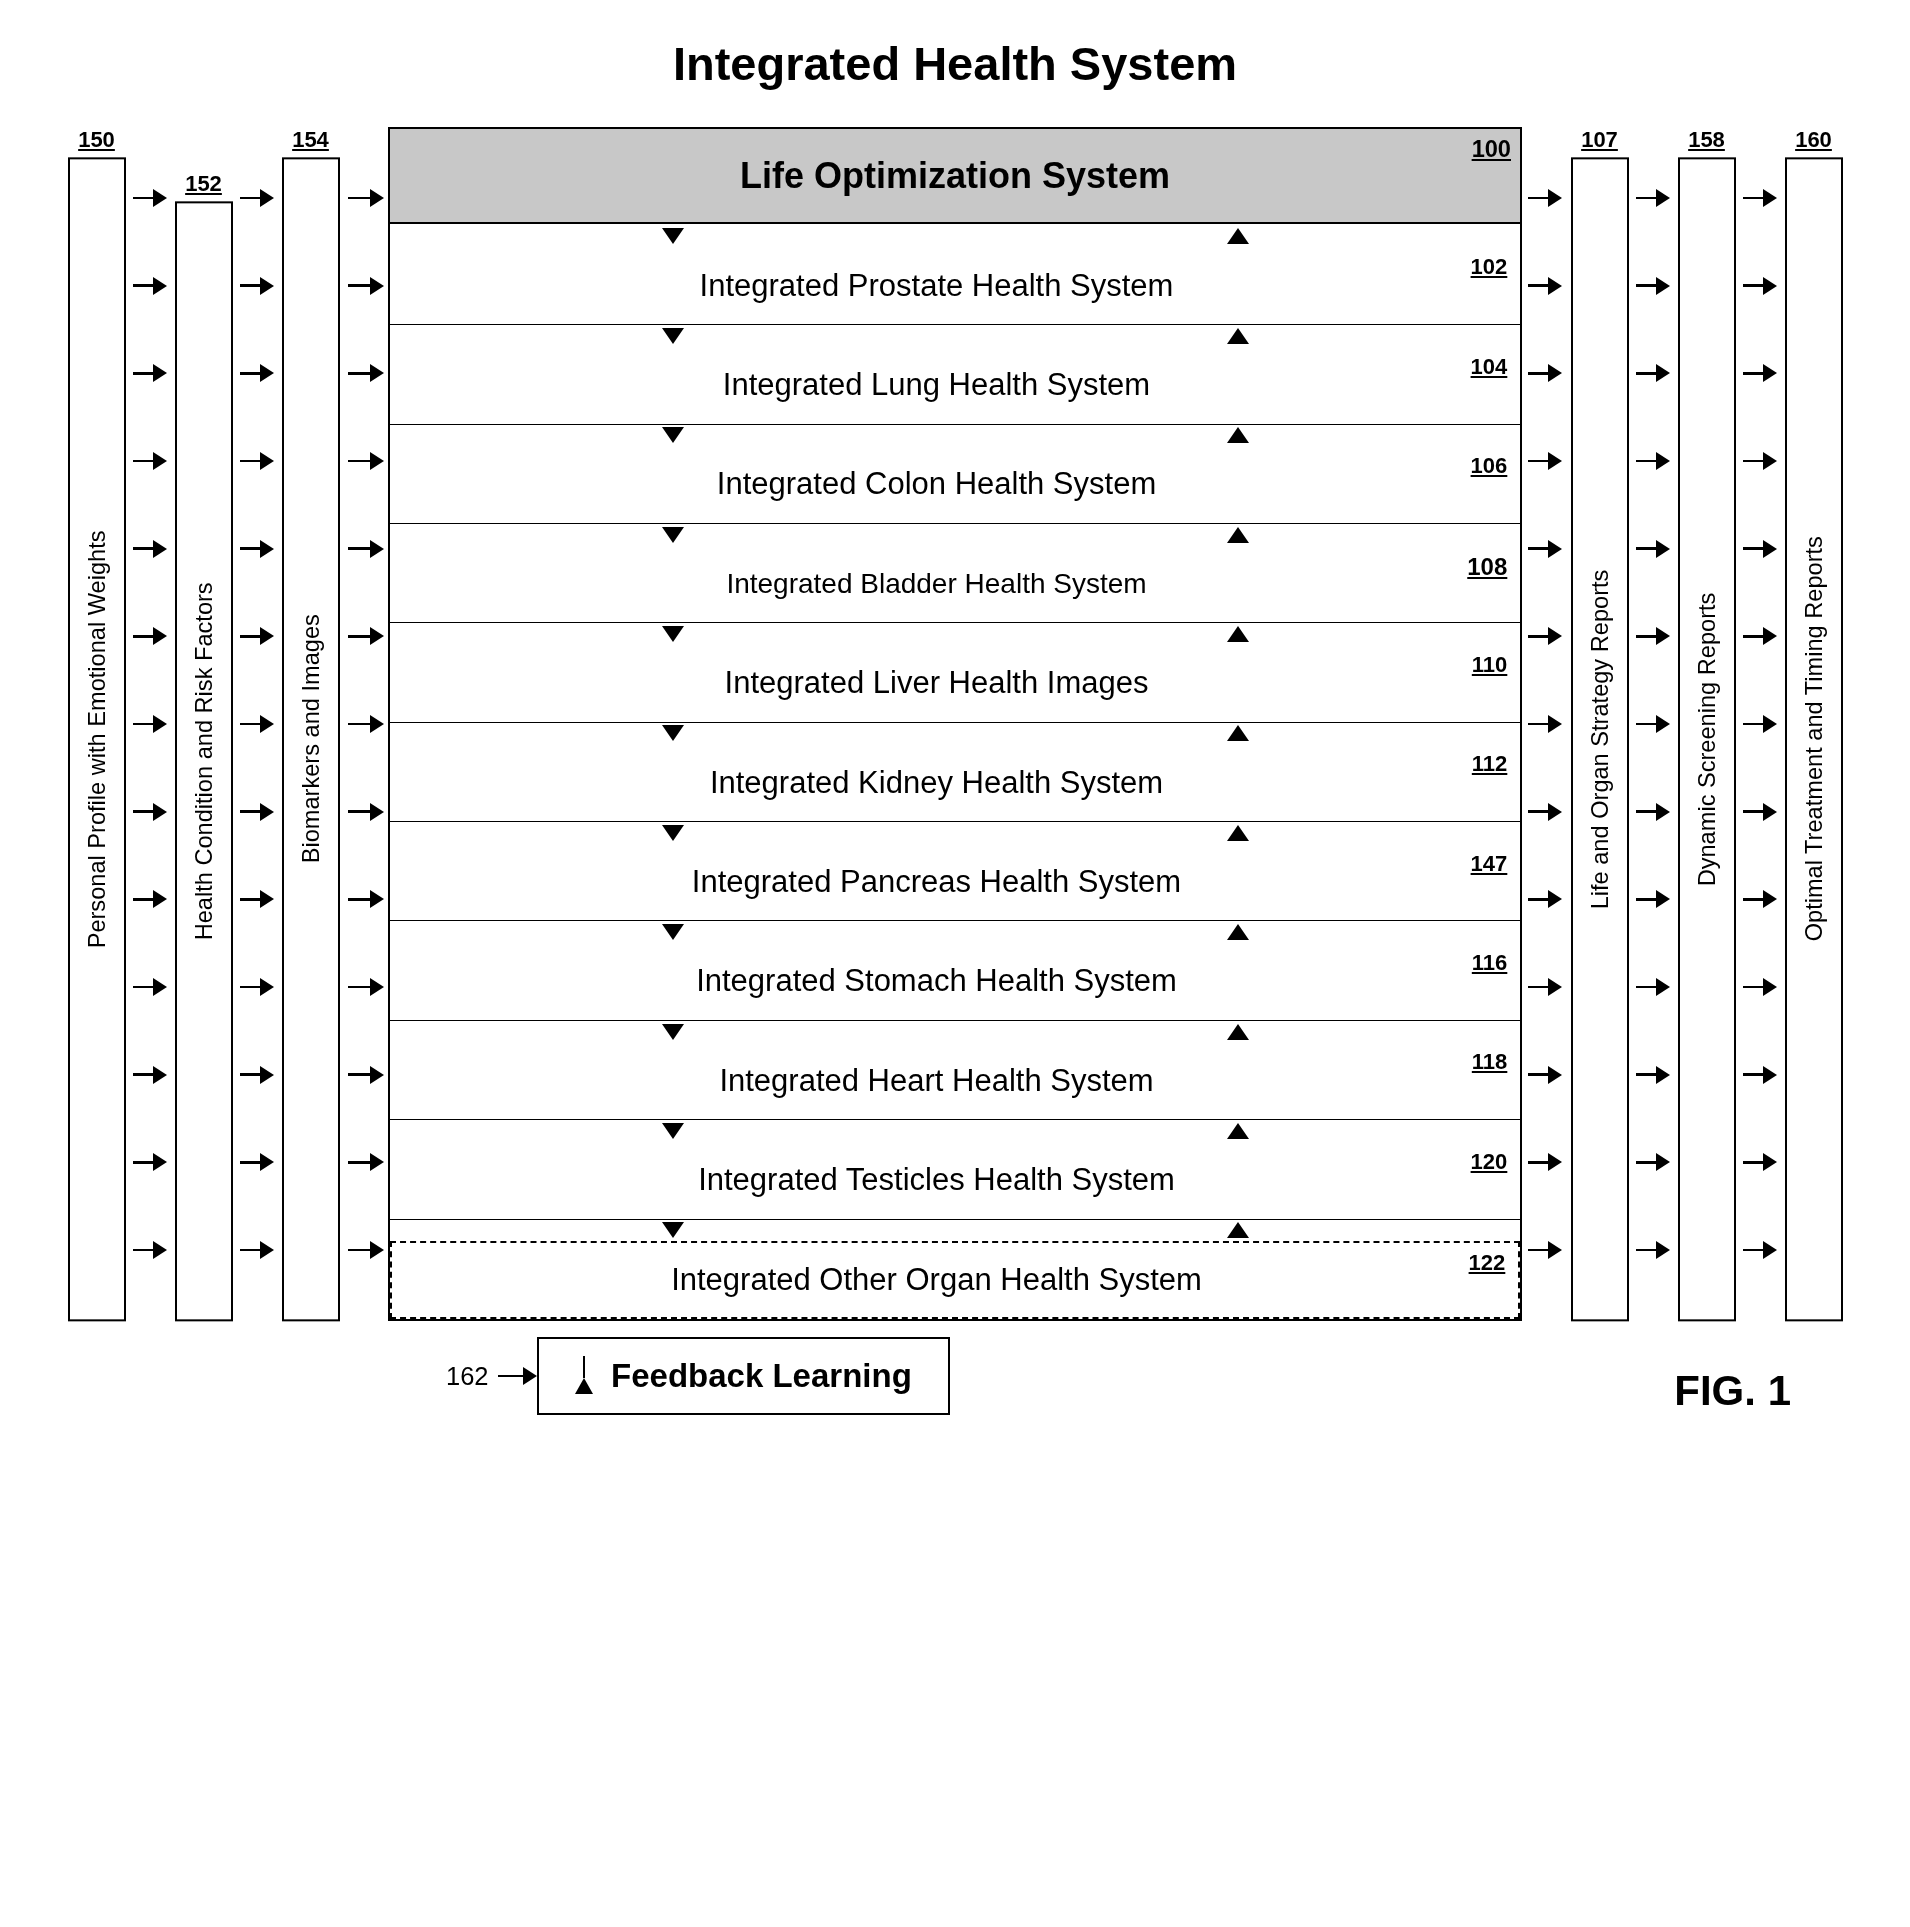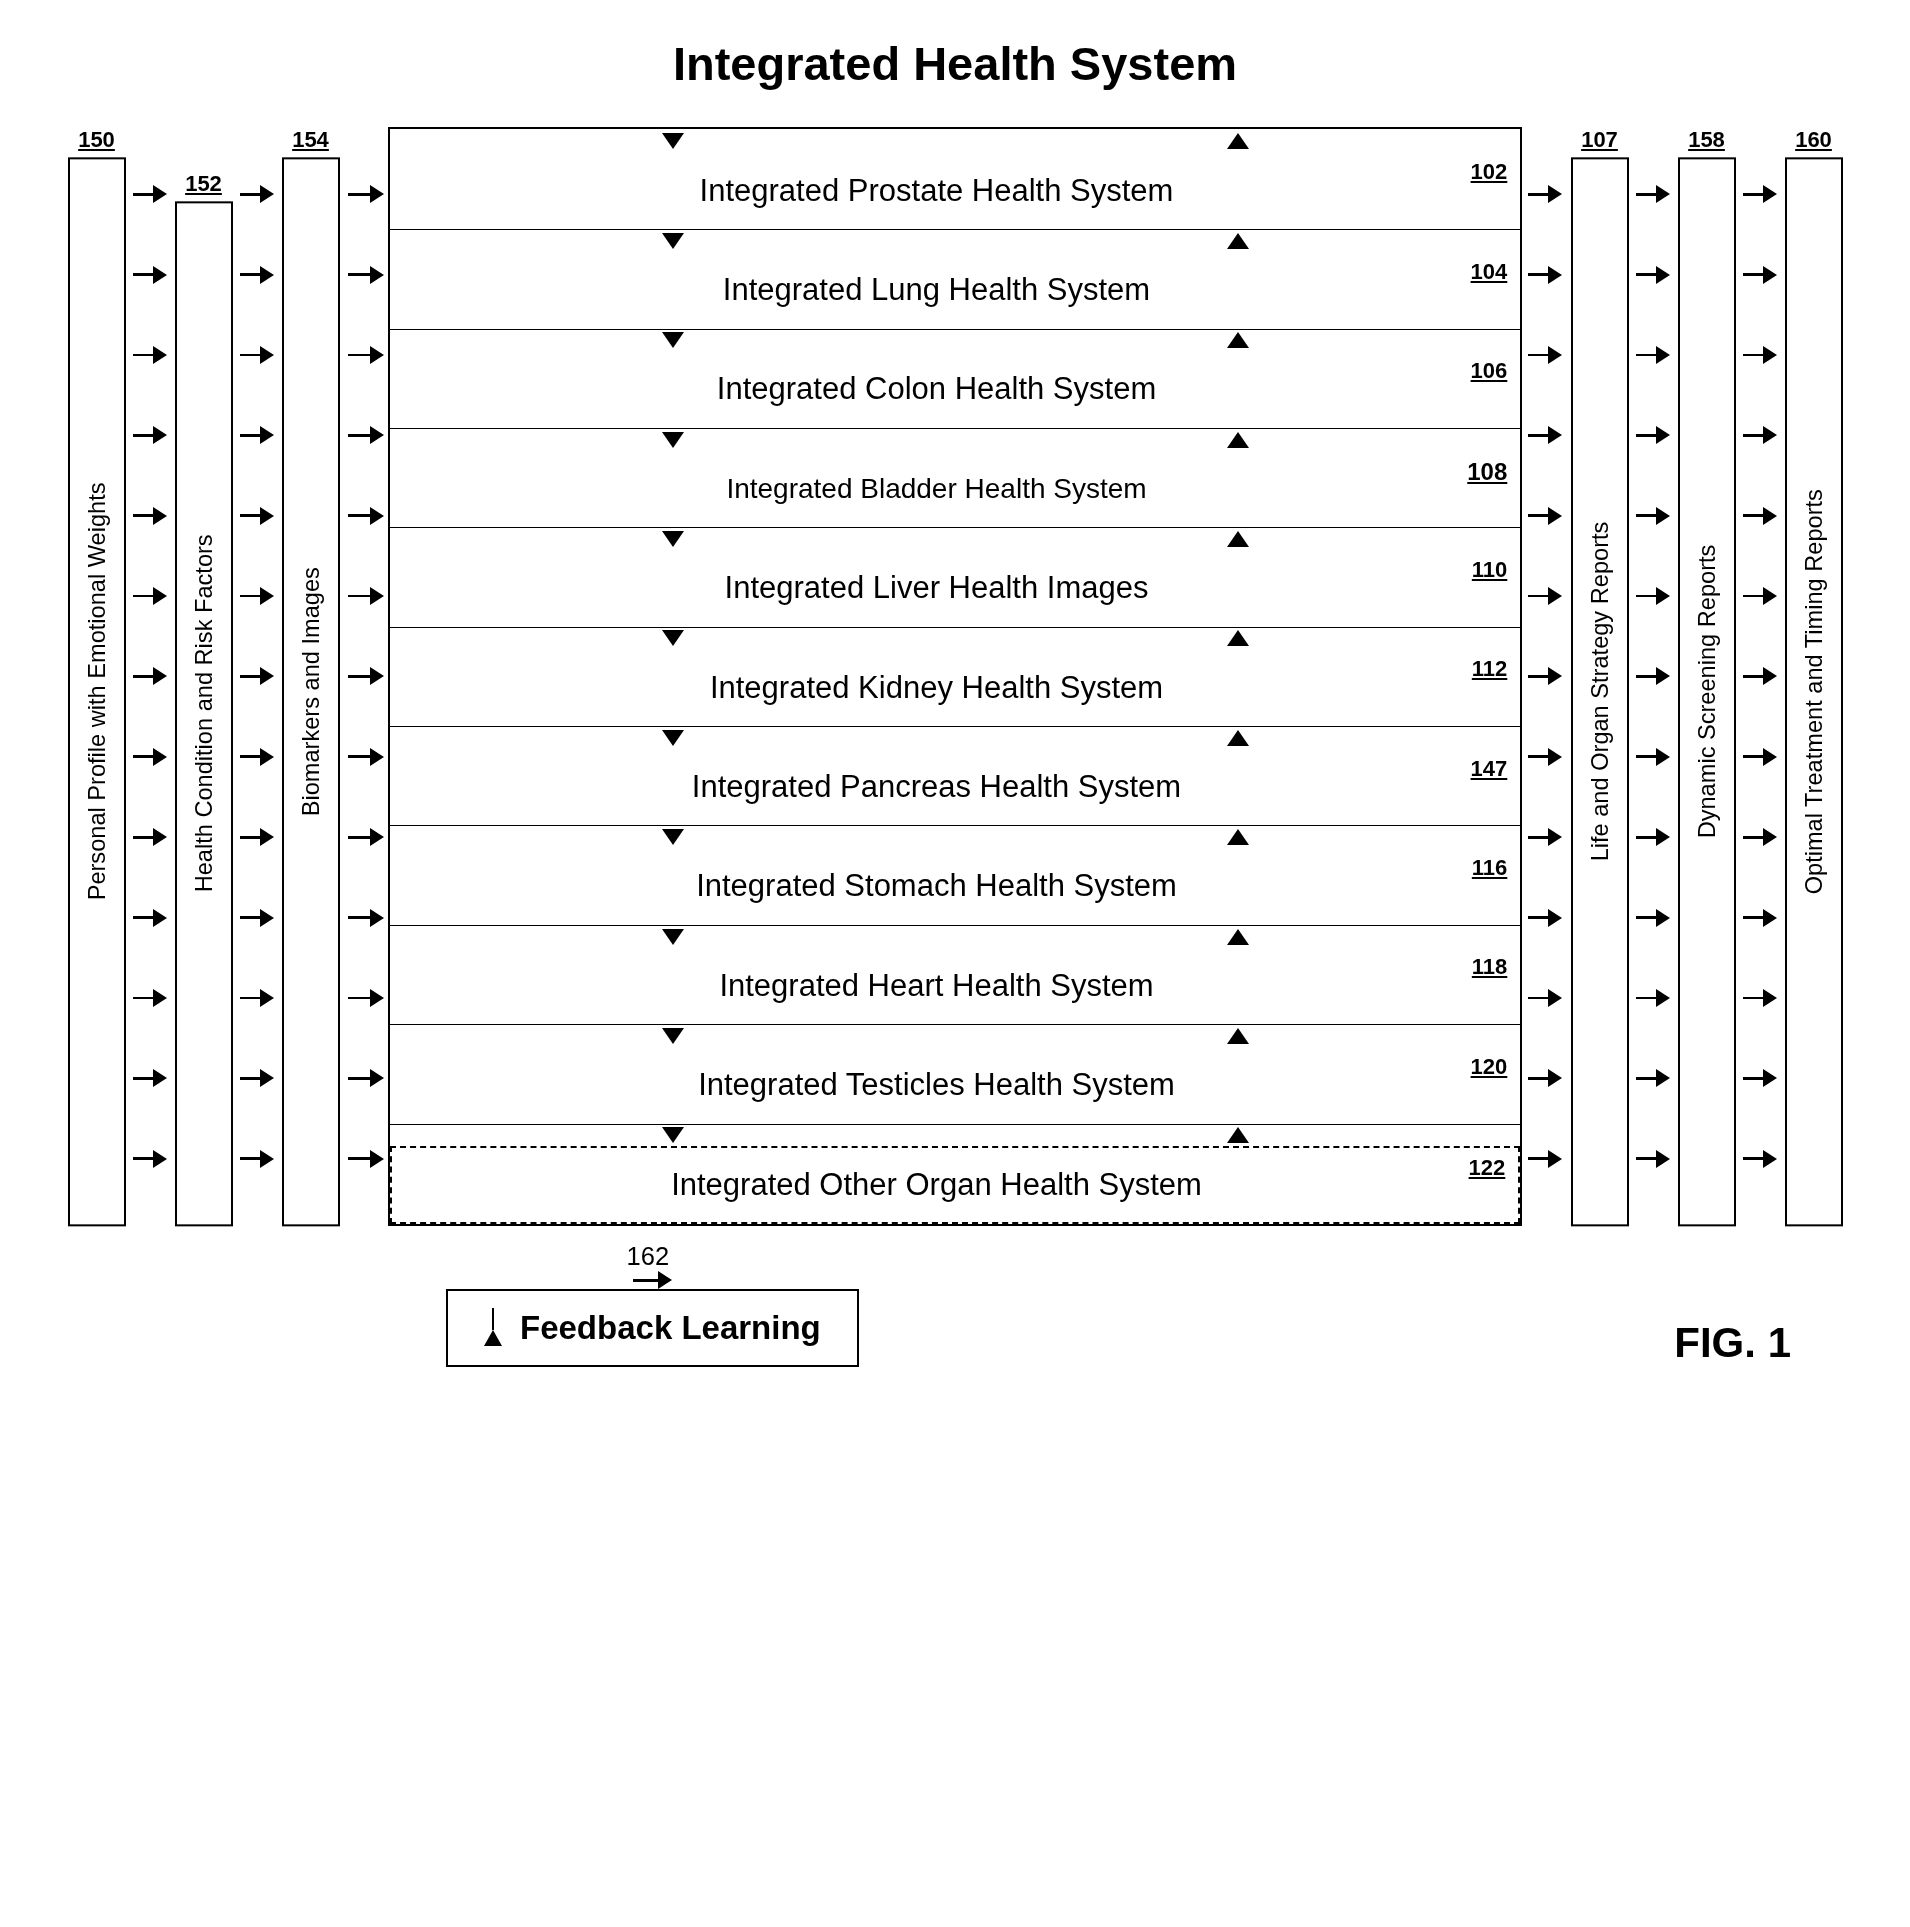--- a/index.html
+++ b/index.html
@@ -234,20 +234,24 @@
         <div class="h-arrowhead-right"></div>
       </div>
     <div class="h-arrow">
         <div class="h-arrow-line" style="width:22px;"></div>
         <div class="h-arrowhead-right"></div>
       </div>
   </div>
 
   <div style="flex:1;display:flex;flex-direction:column;border:2.7px solid #000;">
 
+    <div style="background:#c8c8c8;border-bottom:2.7px solid #000;text-align:center;font-size:36px;font-weight:bold;padding:25.5px 18px;position:relative;">
+      <span style="font-size:23.6px;font-weight:bold;text-decoration:underline;position:absolute;top:7.3px;right:9px;">100</span>
+      <span>Life Optimization System</span>
+    </div>
 
     <div style="display:flex;flex-direction:row;justify-content:space-around;align-items:center;padding:3.6px 0;">
       <div style="display:flex;flex-direction:column;align-items:center;gap:2.7px;">
         <div class="arrow-down"></div>
       </div>
       <div style="display:flex;flex-direction:column;align-items:center;gap:2.7px;">
         <div class="arrow-up"></div>
       </div>
     </div>
 
@@ -525,21 +529,21 @@
 
   <div style="display:flex;flex-direction:column;align-items:center;width:65px;flex-shrink:0;">
     <div style="font-size:22px;font-weight:bold;text-decoration:underline;text-align:center;margin-bottom:3.6px;">160</div>
     <div style="writing-mode:vertical-rl;transform:rotate(180deg);font-size:23.6px;text-align:center;white-space:nowrap;border:2.7px solid #000;padding:14.5px 9px;flex:1;display:flex;align-items:center;justify-content:center;background:#fff;width:58px;">Optimal Treatment and Timing Reports</div>
   </div>
 
 </div>
 
 <div style="display:flex;flex-direction:row;align-items:flex-end;width:1782px;margin-top:16.4px;">
 
-  <div style="margin-left:382px;display:flex;flex-direction:column;align-items:center;gap:0;">
+  <div style="margin-left:382px;display:flex;flex-direction:row;align-items:center;gap:0;">
 
     <div style="font-size:25.5px;margin-right:9px;">162</div>
 
     <div style="display:flex;align-items:center;">
       <div style="width:25.5px;height:2.7px;background:#000;"></div>
       <div style="width:0;height:0;border-top:9px solid transparent;border-bottom:9px solid transparent;border-left:14.5px solid #000;"></div>
     </div>
     <div style="border:2.7px solid #000;padding:16.4px 36px;font-size:33px;font-weight:bold;display:flex;align-items:center;gap:0;">
 
       <div style="display:flex;flex-direction:column;align-items:center;margin-right:18px;">

